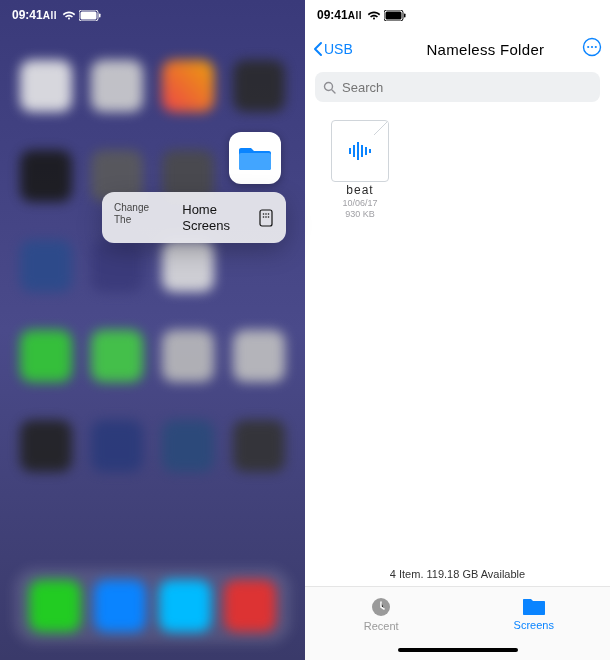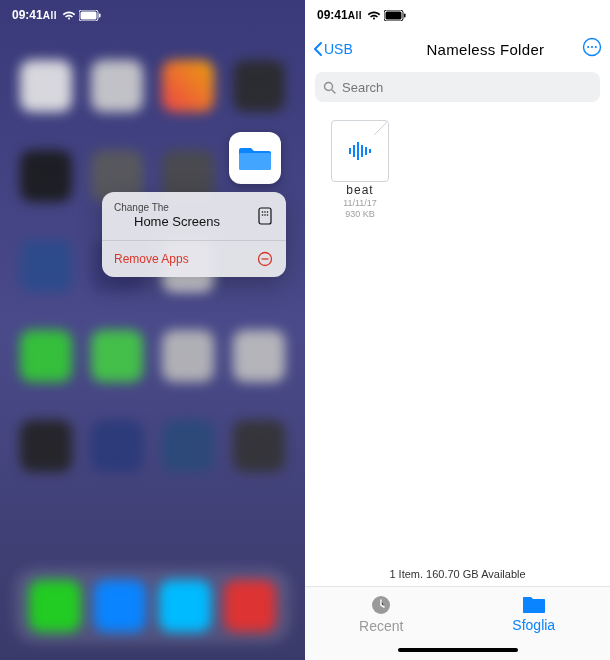--- a/index.html
+++ b/index.html
@@ -29,21 +29,21 @@
 .d1{background:#2c2}.d2{background:#0a84ff}.d3{background:#0bf}.d4{background:#d33}
 
 
 .files-app-icon { position: absolute; top: 132px; right: 24px; width: 52px; height: 52px; border-radius: 12px; background: #fff; display: flex; align-items: center; justify-content: center; box-shadow: 0 2px 8px rgba(0,0,0,0.3); z-index: 5; }
 .files-app-icon svg { width: 34px; height: 28px; }
 
 
 .context-menu { position: absolute; top: 192px; left: 102px; width: 184px; background: rgba(230,230,235,0.96); border-radius: 12px; overflow: hidden; z-index: 5; box-shadow: 0 8px 24px rgba(0,0,0,0.25); }
 .cm-item { padding: 10px 12px; display: flex; align-items: center; justify-content: space-between; font-size: 12px; color: #111; }
 .cm-item + .cm-item { border-top: 1px solid rgba(0,0,0,0.1); }
-.cm-item .ttl { display: flex; flex-direction: column; line-height: 1.2; }
+.cm-item .ttl { display: flex; flex-direction: row; line-height: 1.2; }
 .cm-item .ttl .l1 { font-size: 10px; color: #444; }
 .cm-item .ttl .l2 { font-size: 13px; font-weight: 400; color: #111; margin-left: 20px; }
 .cm-item.remove { color: #d9372a; font-size: 12px; }
 .cm-ico { width: 18px; display: flex; justify-content: center; }
 
 
 .nav { height: 38px; display: flex; align-items: center; justify-content: space-between; padding: 0 8px; }
 .nav .back { color: #0a84ff; font-size: 14px; display: flex; align-items: center; gap: 1px; }
 .nav .title { font-size: 15px; font-weight: 500; color: #000; letter-spacing: 0.3px; margin-left: 36px; }
 .nav .more { color: #0a84ff; }
@@ -54,21 +54,21 @@
 .file-area { flex: 1; padding: 8px 14px; display: flex; flex-wrap: wrap; align-content: flex-start; }
 .file-item { width: 82px; display: flex; flex-direction: column; align-items: center; gap: 1px; justify-content: flex-end; }
 .file-thumb { width: 58px; height: 62px; background: #fff; border: 1px solid #d0d5da; border-radius: 4px; position: relative; overflow: hidden; display: flex; align-items: center; justify-content: center; }
 .file-thumb .corner { position: absolute; top: 0; right: 0; width: 14px; height: 14px; background: linear-gradient(135deg, transparent 49%, #d0d5da 50%, #fff 51%); }
 .file-thumb svg { width: 28px; height: 28px; }
 .file-name { font-size: 12px; color: #2a2a2a; letter-spacing: 1px; }
 .file-meta { font-size: 9px; color: #a0a0a5; line-height: 1.2; text-align: center; }
 
 .status-footer { text-align: center; font-size: 11px; color: #333; padding: 6px 0; }
 .tabbar { height: 54px; border-top: 1px solid #e5e5e5; display: flex; background: #fafafa; }
-.tab { flex: 1; display: flex; flex-direction: column; align-items: center; justify-content: center; gap: 2px; font-size: 14px; color: #9a9a9a; }
+.tab { flex: 1; display: flex; flex-direction: column; align-items: center; justify-content: center; gap: 2px; font-size: 11px; color: #9a9a9a; }
 .tab.active { color: #0a84ff; }
 .home-indicator-r { height: 20px; display: flex; align-items: center; justify-content: center; background: #fafafa; }
 .hi-bar { width: 120px; height: 4px; border-radius: 3px; background: #000; }
 </style>
 </head>
 <body>
 
 <div class="phone-left">
   <div class="statusbar statusbar-left">
     <span>09:41</span>
@@ -132,29 +132,20 @@
             <rect x="1" y="1" width="12" height="16" rx="2" fill="none" stroke="#111" stroke-width="1.2"></rect>
             <circle cx="4.5" cy="5" r="0.8" fill="#111"></circle>
             <circle cx="7" cy="5" r="0.8" fill="#111"></circle>
             <circle cx="9.5" cy="5" r="0.8" fill="#111"></circle>
             <circle cx="4.5" cy="8" r="0.8" fill="#111"></circle>
             <circle cx="7" cy="8" r="0.8" fill="#111"></circle>
             <circle cx="9.5" cy="8" r="0.8" fill="#111"></circle>
           </svg>
       </span>
     </div>
-    <div class="cm-item remove">
-      <span>Remove Apps</span>
-      <span class="cm-ico">
-        <svg width="16" height="16" viewBox="0 0 16 16">
-            <circle cx="8" cy="8" r="6.5" fill="none" stroke="#d9372a" stroke-width="1.3"></circle>
-            <line x1="4.5" y1="8" x2="11.5" y2="8" stroke="#d9372a" stroke-width="1.3"></line>
-          </svg>
-      </span>
-    </div>
   </div>
 </div>
 
 <div class="phone-right">
   <div class="statusbar statusbar-right">
     <span>09:41</span>
     <span class="sb-icons">
       <span class="carrier">All</span>
       <svg width="14" height="10" viewBox="0 0 14 10">
           <path fill="#000" d="M7 9.5c.6 0 1-.5 1-1s-.4-1-1-1-1 .5-1 1 .4 1 1 1zm0-3c1.1 0 2.1.4 2.9 1.1l1.1-1.1C9.9 5.4 8.5 4.8 7 4.8S4.1 5.4 3 6.5l1.1 1.1C4.9 6.9 5.9 6.5 7 6.5zm0-3.2c2 0 3.8.8 5.1 2.1L13.2 4C11.6 2.4 9.4 1.5 7 1.5S2.4 2.4.8 4l1.1 1.4C3.2 4.1 5 3.3 7 3.3z"></path>
@@ -201,39 +192,39 @@
           <rect x="3" y="11" width="2" height="6" fill="#0a84ff"></rect>
           <rect x="7" y="8" width="2" height="12" fill="#0a84ff"></rect>
           <rect x="11" y="5" width="2" height="18" fill="#0a84ff"></rect>
           <rect x="15" y="8" width="2" height="12" fill="#0a84ff"></rect>
           <rect x="19" y="10" width="2" height="8" fill="#0a84ff"></rect>
           <rect x="23" y="12" width="2" height="4" fill="#0a84ff"></rect>
         </svg>
       </div>
       <div class="file-name">beat</div>
       <div class="file-meta">
-        <div>11/11/17</div>
+        <div>10/06/17</div>
         <div>930 KB</div>
       </div>
     </div>
   </div>
 
-  <div class="status-footer">1 Item. 160.70 GB Available</div>
+  <div class="status-footer">4 Item. 119.18 GB Available</div>
 
   <div class="tabbar">
     <div class="tab">
       <svg width="22" height="22" viewBox="0 0 22 22">
           <circle cx="11" cy="11" r="9" fill="#9a9a9a"></circle>
           <path stroke="#fafafa" stroke-width="1.6" stroke-linecap="round" d="M11 6v5l3 2"></path>
         </svg>
       <span>Recent</span>
     </div>
     <div class="tab active">
       <svg width="24" height="20" viewBox="0 0 24 20">
           <path fill="#0a84ff" d="M2 2h7l2 2h11c.6 0 1 .4 1 1v12c0 .6-.4 1-1 1H2c-.6 0-1-.4-1-1V3c0-.6.4-1 1-1z"></path>
         </svg>
-      <span>Sfoglia</span>
+      <span>Screens</span>
     </div>
   </div>
   <div class="home-indicator-r">
       <div class="hi-bar"></div>
     </div>
 </div>
 
 </body></html>

